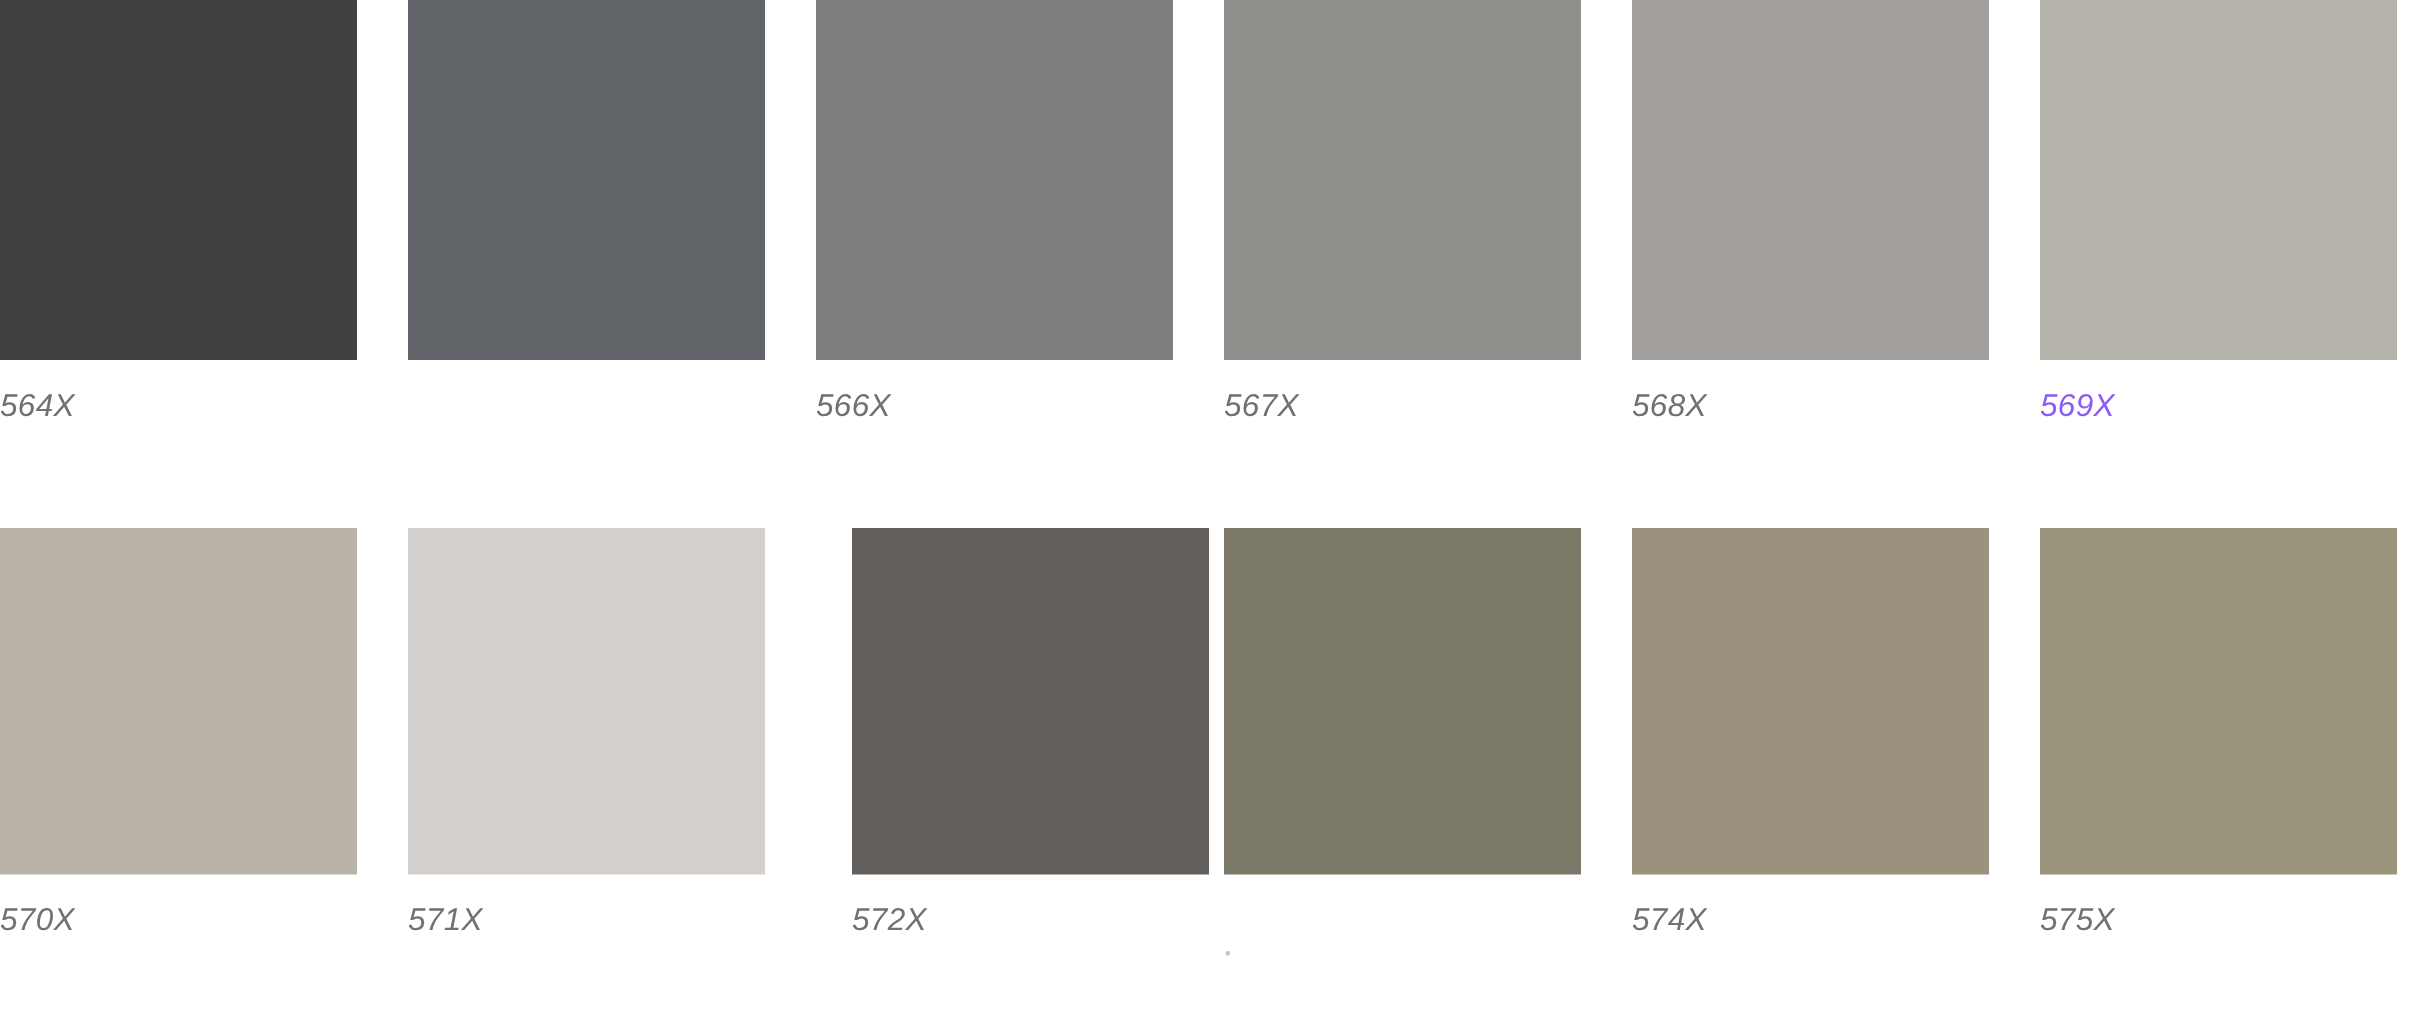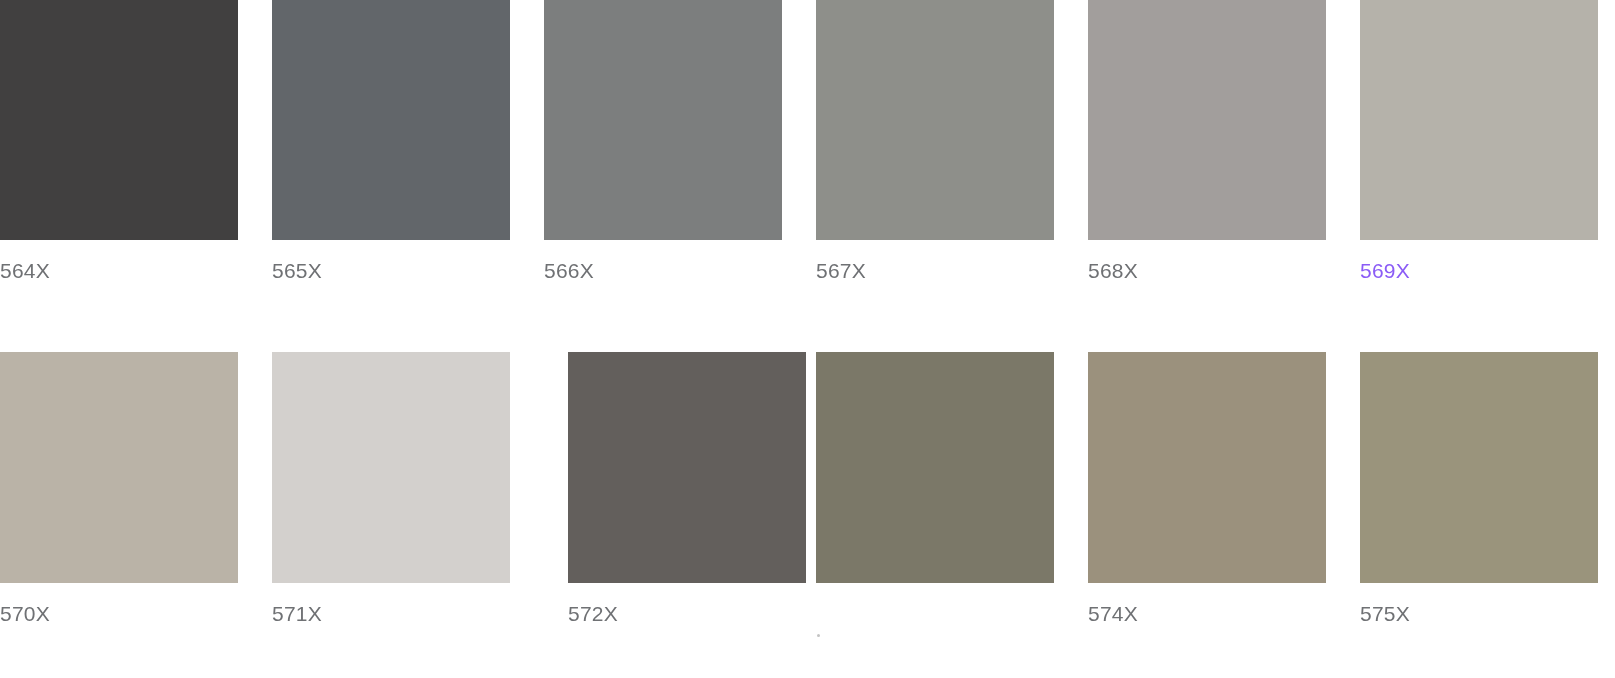--- a/index.html
+++ b/index.html
@@ -29,20 +29,21 @@
     width: 1615px;
     display: block;
   }
   .swatch-row.row-1 { top: 0px; }
   .swatch-row.row-2 { top: 352px; }
 
   .swatch-cell {
     position: absolute;
     top: 0;
     width: 244px;
+    font-style: italic;
   }
 
   .swatch-chip {
     display: block;
     width: 238px;
     height: 240px;
     border: 0;
     padding: 0;
     margin: 0;
     background-color: #cccccc;
@@ -80,21 +81,20 @@
 
 <div class="swatch-grid">
 
   <div class="swatch-row row-1">
       <div class="swatch-cell" style="left: 0px;">
         <div class="swatch-chip" style="background-color: rgb(65, 64, 64);"></div>
         <span class="swatch-label" style="color: rgb(111, 113, 116);">564X</span>
       </div>
       <div class="swatch-cell" style="left: 272px;">
         <div class="swatch-chip" style="background-color: rgb(98, 102, 106);"></div>
-        <span class="swatch-label" style="color: rgb(111, 113, 116);">565X</span>
       </div>
       <div class="swatch-cell" style="left: 544px;">
         <div class="swatch-chip" style="background-color: rgb(124, 126, 126);"></div>
         <span class="swatch-label" style="color: rgb(111, 113, 116);">566X</span>
       </div>
       <div class="swatch-cell" style="left: 816px;">
         <div class="swatch-chip" style="background-color: rgb(142, 143, 138);"></div>
         <span class="swatch-label" style="color: rgb(111, 113, 116);">567X</span>
       </div>
       <div class="swatch-cell" style="left: 1088px;">

